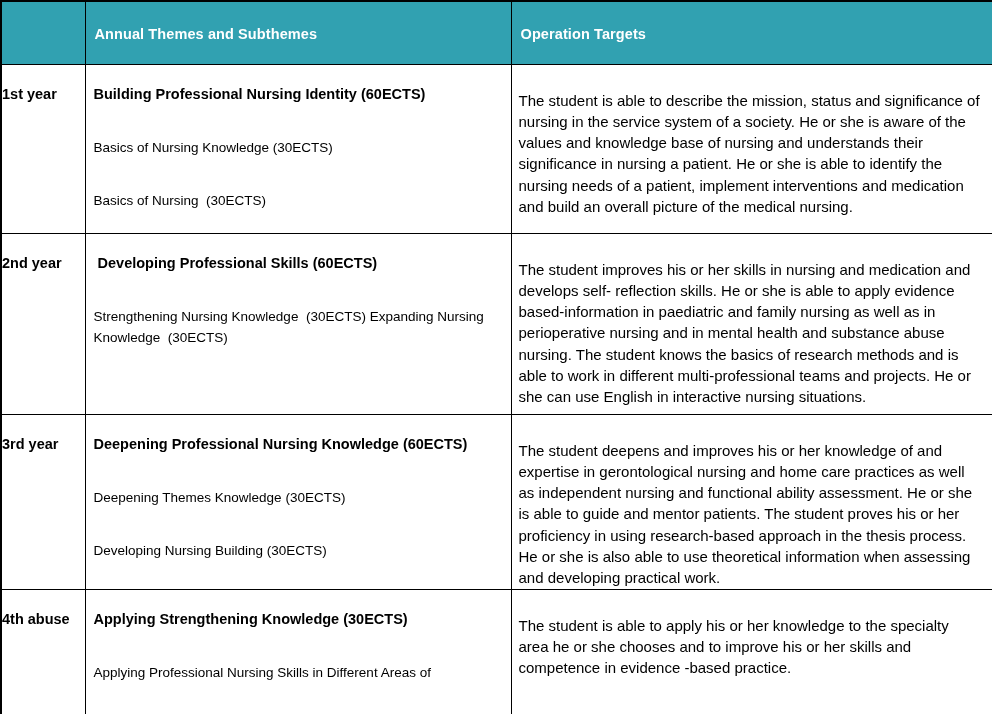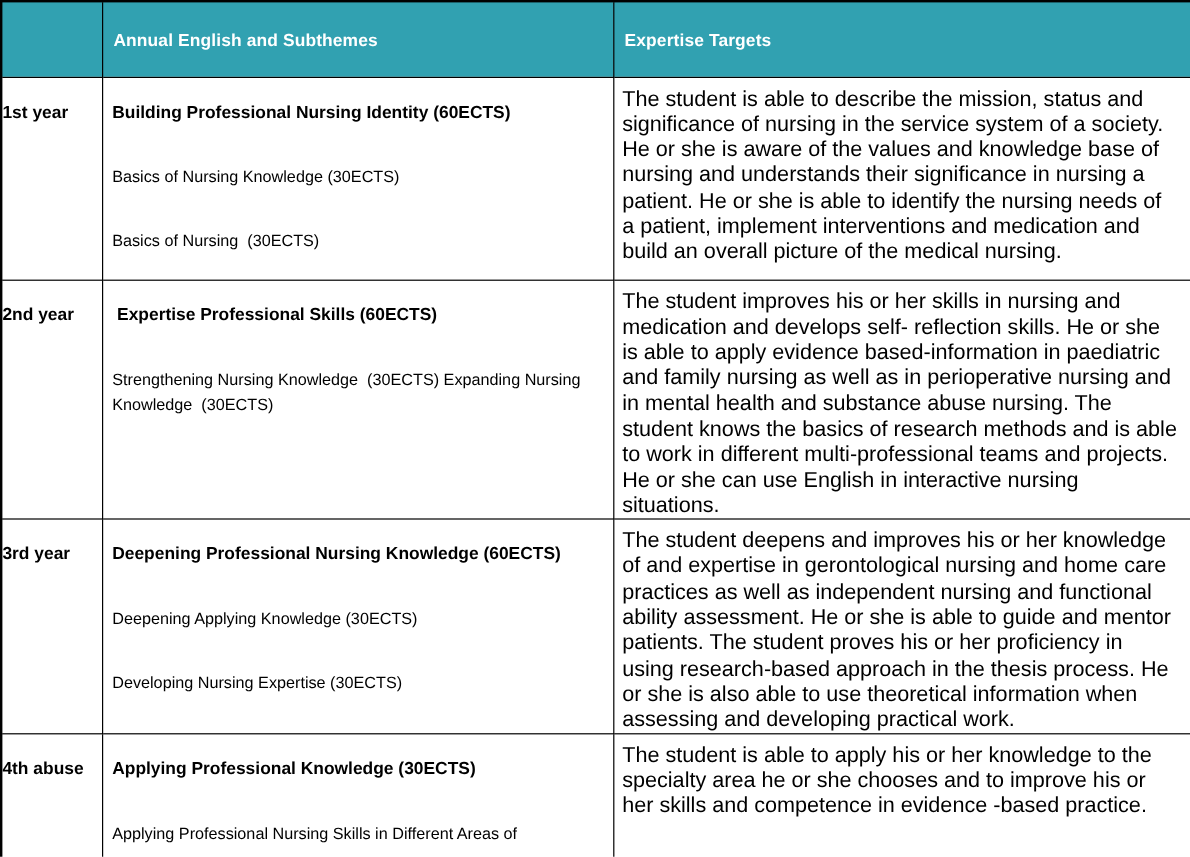--- a/index.html
+++ b/index.html
@@ -69,22 +69,22 @@
     margin-bottom:22px;
     margin-top:32px;
   }
   tr.r4 td.theme-cell p.sub{
     margin-bottom:8px;
   }
   tr.r4 td.theme-cell p.sub:first-of-type{
     margin-top:12px;
   }
   td.comp-cell{
-    padding:7px 10px 0 7px;
-    font-size:18px;
+    padding:25px 10px 0 7px;
+    font-size:15px;
     line-height:21.3px;
     margin-left:20px;
   }
   .bottom-bar{
     width:992px;
     height:9px;
     background:var(--header_bg);
     flex:0 0 auto;
   }
 </style>
@@ -94,57 +94,57 @@
 <div class="page">
   <table class="curriculum">
     <colgroup>
       <col class="c-year">
         <col class="c-theme">
         <col class="c-comp">
     </colgroup>
     <tbody>
       <tr class="header-row">
         <th></th>
-        <th>Annual English and Subthemes</th>
-        <th>Expertise Targets</th>
+        <th>Annual Themes and Subthemes</th>
+        <th>Operation Targets</th>
       </tr>
 
       <tr class="r1">
         <td class="year-cell">1st year</td>
         <td class="theme-cell">
           <p class="theme-title">Building Professional Nursing Identity (60ECTS)</p>
           <p class="sub">Basics of Nursing Knowledge (30ECTS)</p>
           <p class="sub">Basics of Nursing  (30ECTS)</p>
         </td>
         <td class="comp-cell">The student is able to describe the mission, status and significance of nursing in the service system of a society. He or she is aware of the values and knowledge base of nursing and understands their significance in nursing a patient. He or she is able to identify the nursing needs of a patient, implement interventions and medication and build an overall picture of the medical nursing.</td>
       </tr>
 
       <tr class="r2">
         <td class="year-cell">2nd year</td>
         <td class="theme-cell">
-          <p class="theme-title"> Expertise Professional Skills (60ECTS)</p>
+          <p class="theme-title"> Developing Professional Skills (60ECTS)</p>
           <p class="sub">Strengthening Nursing Knowledge  (30ECTS) Expanding Nursing Knowledge  (30ECTS)</p>
         </td>
         <td class="comp-cell">The student improves his or her skills in nursing and medication and develops self- reflection skills. He or she is able to apply evidence based-information in paediatric and family nursing as well as in perioperative nursing and in mental health and substance abuse nursing. The student knows the basics of research methods and is able to work in different multi-professional teams and projects. He or she can use English in interactive nursing situations.</td>
       </tr>
 
       <tr class="r3">
         <td class="year-cell">3rd year</td>
         <td class="theme-cell">
           <p class="theme-title">Deepening Professional Nursing Knowledge (60ECTS)</p>
-          <p class="sub">Deepening Applying Knowledge (30ECTS)</p>
-          <p class="sub">Developing Nursing Expertise (30ECTS)</p>
+          <p class="sub">Deepening Themes Knowledge (30ECTS)</p>
+          <p class="sub">Developing Nursing Building (30ECTS)</p>
         </td>
         <td class="comp-cell">The student deepens and improves his or her knowledge of and expertise in gerontological nursing and home care practices as well as independent nursing and functional ability assessment. He or she is able to guide and mentor patients. The student proves his or her proficiency in using research-based approach in the thesis process. He or she is also able to use theoretical information when assessing and developing practical work.</td>
       </tr>
 
       <tr class="r4">
         <td class="year-cell">4th abuse</td>
         <td class="theme-cell">
-          <p class="theme-title">Applying Professional Knowledge (30ECTS)</p>
+          <p class="theme-title">Applying Strengthening Knowledge (30ECTS)</p>
           <p class="sub">Applying Professional Nursing Skills in Different Areas of</p>
           <p class="sub">Subthemes (30ECTS)</p>
         </td>
         <td class="comp-cell">The student is able to apply his or her knowledge to the specialty area he or she chooses and to improve his or her skills and competence in evidence -based practice.</td>
       </tr>
     </tbody>
   </table>
   <div class="bottom-bar"></div>
 </div>
 

